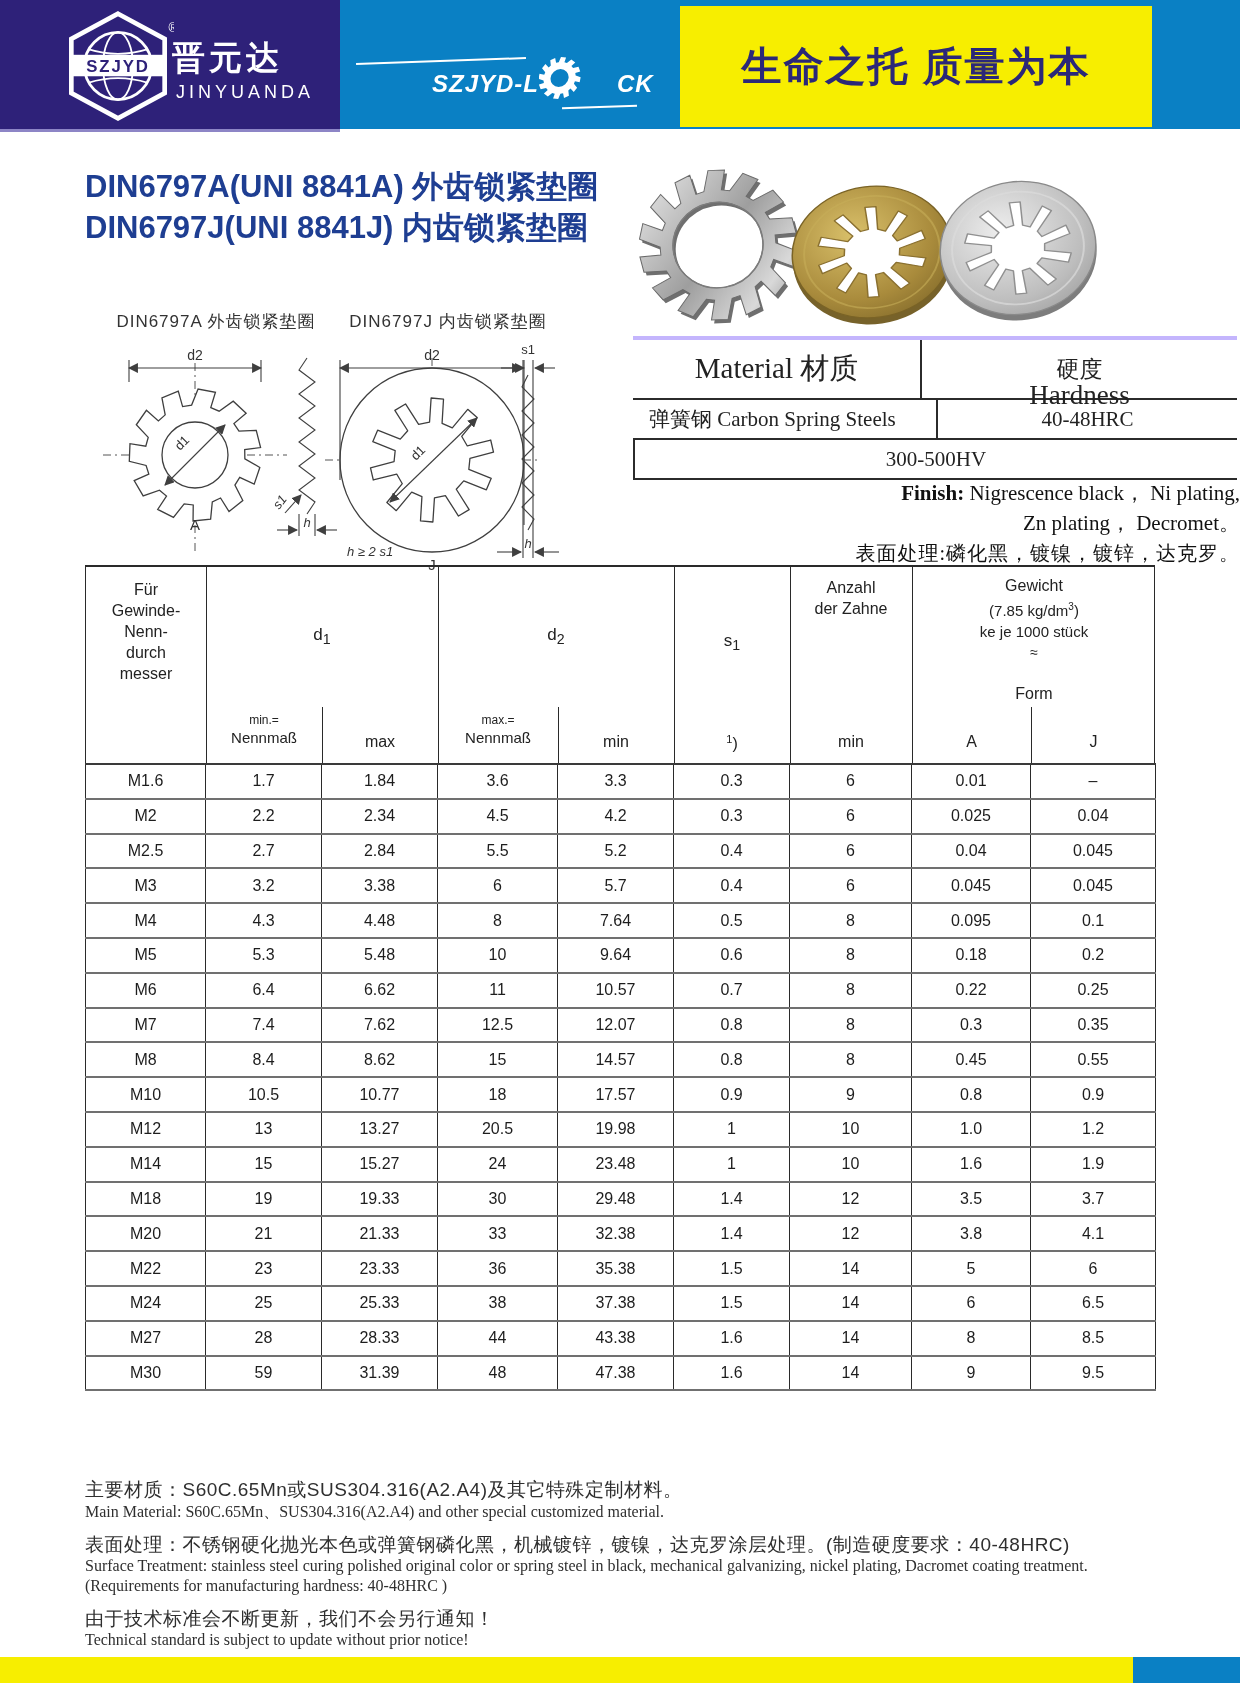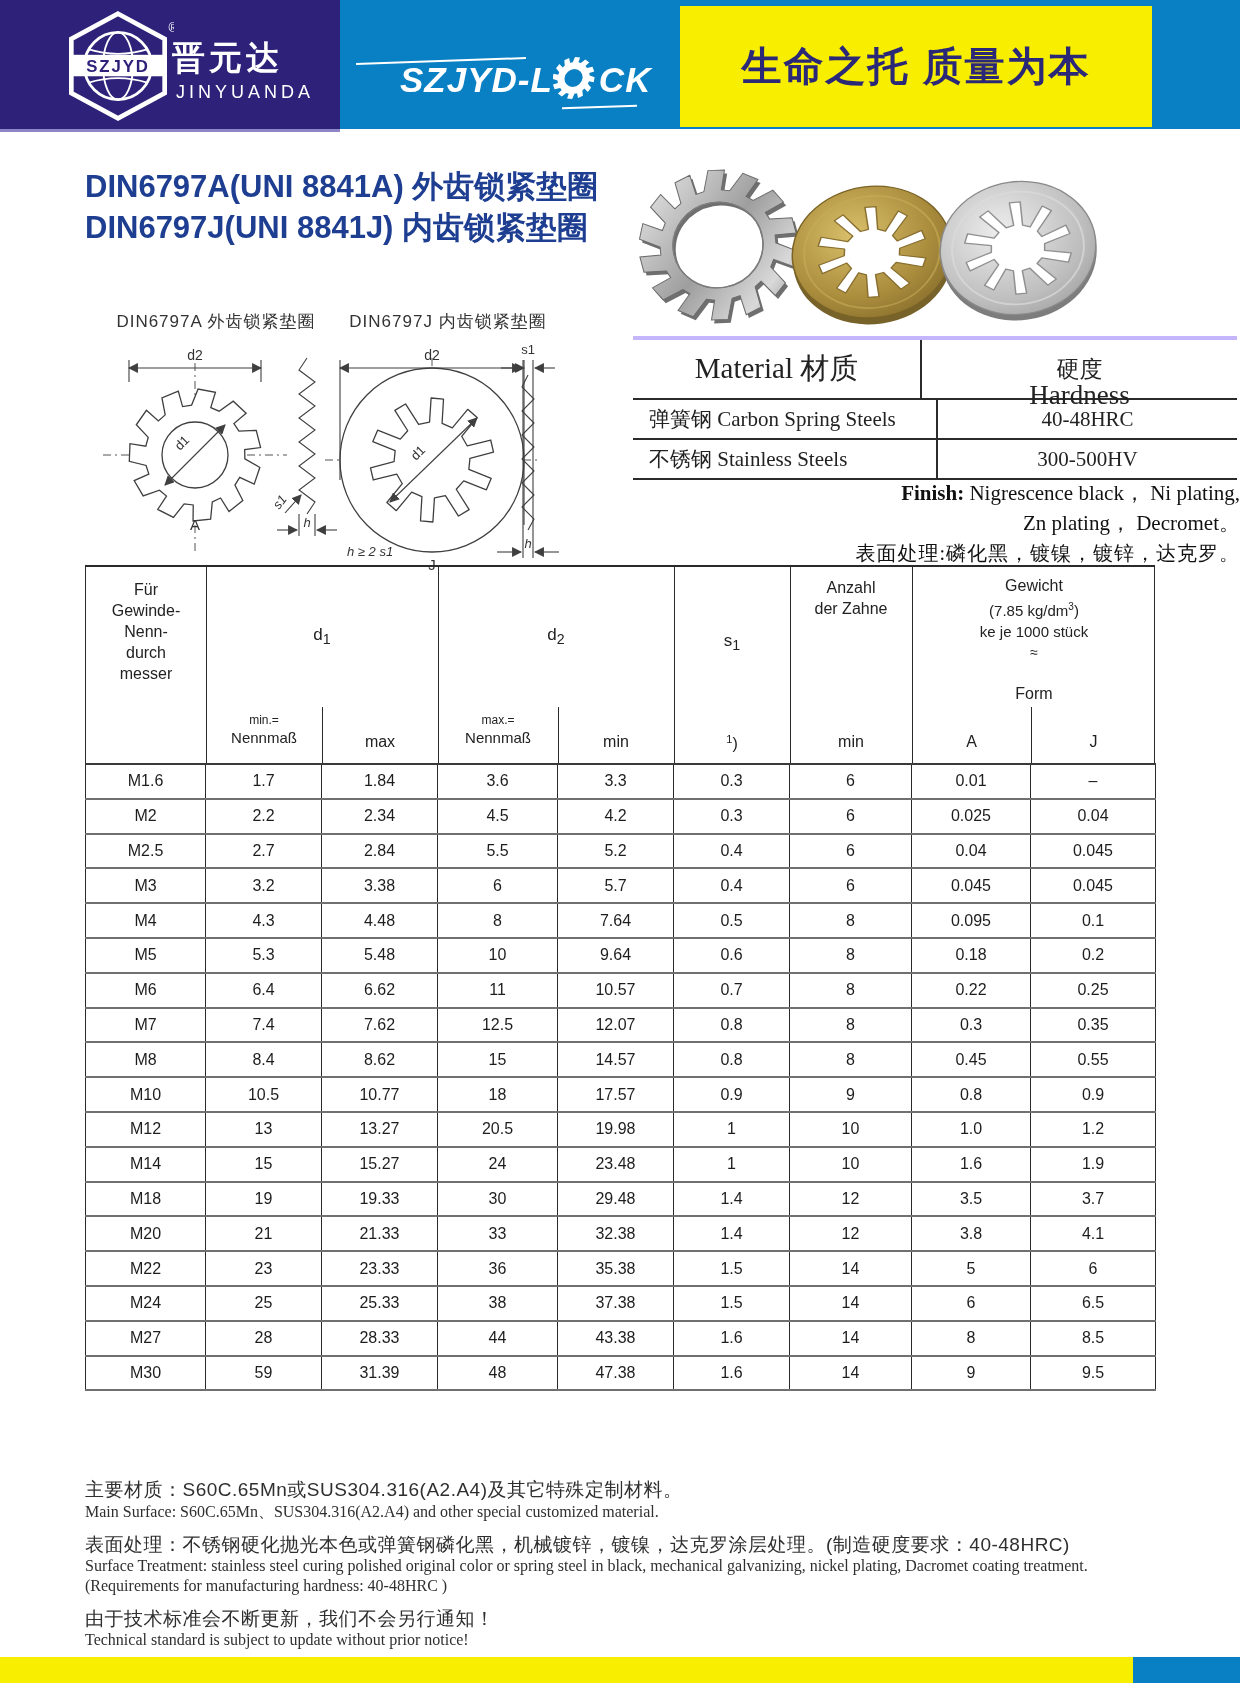--- a/index.html
+++ b/index.html
@@ -10,21 +10,21 @@
   
   .hdr-navy{left:0;top:0;width:340px;height:129px;background:#2e2179;}
   .hdr-navy-edge{left:0;top:129px;width:340px;height:3px;background:#8d85c6;}
   .hdr-blue{left:340px;top:0;width:900px;height:129px;background:#0a80c4;}
   .hdr-yellow{left:680px;top:6px;width:472px;height:121px;background:#f7ee00;
               display:flex;align-items:center;justify-content:center;}
   .slogan{font-size:40px;font-weight:bold;color:#2b2878;letter-spacing:2px;}
   .logo-cn{left:172px;top:36px;font-size:33px;font-weight:bold;color:#fff;letter-spacing:4px;}
   .logo-en{left:176px;top:82px;font-size:18px;color:#fff;letter-spacing:4px;}
   .brand{left:400px;top:55px;width:280px;height:60px;color:#fff;}
-  .brand-txt{font-size:35px;font-weight:bold;font-style:italic;letter-spacing:1px;}
+  .brand-txt{font-size:24px;font-weight:bold;font-style:italic;letter-spacing:1px;margin-left:32px;}
   .swoosh1{left:356px;top:60px;width:170px;height:2px;background:#fff;transform:rotate(-2deg);}
   .swoosh2{left:562px;top:106px;width:75px;height:2px;background:#fff;transform:rotate(-2deg);}
   
   .title{left:85px;top:166px;font-size:31px;font-weight:bold;color:#1e3e92;line-height:41px;}
   
   .cap{font-size:17px;color:#333;text-align:center;width:240px;letter-spacing:1px;}
   
   .mt{left:633px;top:336px;width:604px;}
   .mt-row{display:flex;border-bottom:2px solid #2b2b2b;}
   .mt-head{border-top:4px solid #c4b5fd;height:58px;}
@@ -215,21 +215,20 @@
       <div class="mt-c2">
         <div class="mt-hcn">硬度</div>
         <div class="mt-hen">Hardness</div>
       </div>
     </div>
     <div class="mt-row mt-data">
       <div class="mt-c1">弹簧钢  Carbon Spring  Steels</div>
       <div class="mt-c2">40-48HRC</div>
     </div>
     <div class="mt-row mt-data">
-      <div class="mt-c1">不锈钢 Stainless Steels</div>
       <div class="mt-c2">300-500HV</div>
     </div>
   </div>
   <div class="abs finish serif">
     <div><b>Finish:</b><span> Nigrescence black，  Ni plating,</span></div>
     <div style="padding-left:166px">Zn plating，  Decromet。</div>
     <div class="finish-cn">表面处理:磷化黑，镀镍，镀锌，达克罗。</div>
   </div>
 
   <div class="abs spec">
@@ -486,21 +485,21 @@
             <td>1.6</td>
             <td>14</td>
             <td>9</td>
             <td>9.5</td>
           </tr>
         </tbody>
     </table>
   </div>
 
   <div class="abs note-cn" style="top:1477px">主要材质：S60C.65Mn或SUS304.316(A2.A4)及其它特殊定制材料。</div>
-  <div class="abs note-en" style="top:1502px">Main Surface: S60C.65Mn、SUS304.316(A2.A4) and other special customized material.</div>
+  <div class="abs note-en" style="top:1502px">Main Material: S60C.65Mn、SUS304.316(A2.A4) and other special customized material.</div>
   <div class="abs note-cn" style="top:1532px">表面处理：不锈钢硬化抛光本色或弹簧钢磷化黑，机械镀锌，镀镍，达克罗涂层处理。(制造硬度要求：40-48HRC)</div>
   <div class="abs note-en" style="top:1557px">Surface Treatment: stainless steel curing polished original color or spring steel in black, mechanical galvanizing, nickel plating, Dacromet coating treatment.</div>
   <div class="abs note-en" style="top:1577px">(Requirements for manufacturing hardness: 40-48HRC )</div>
   <div class="abs note-cn" style="top:1606px">由于技术标准会不断更新，我们不会另行通知！</div>
   <div class="abs note-en" style="top:1631px">Technical standard is subject to update without prior notice!</div>
 
   <div class="abs bar-yellow"></div>
   <div class="abs bar-blue"></div>
 </div>
 

